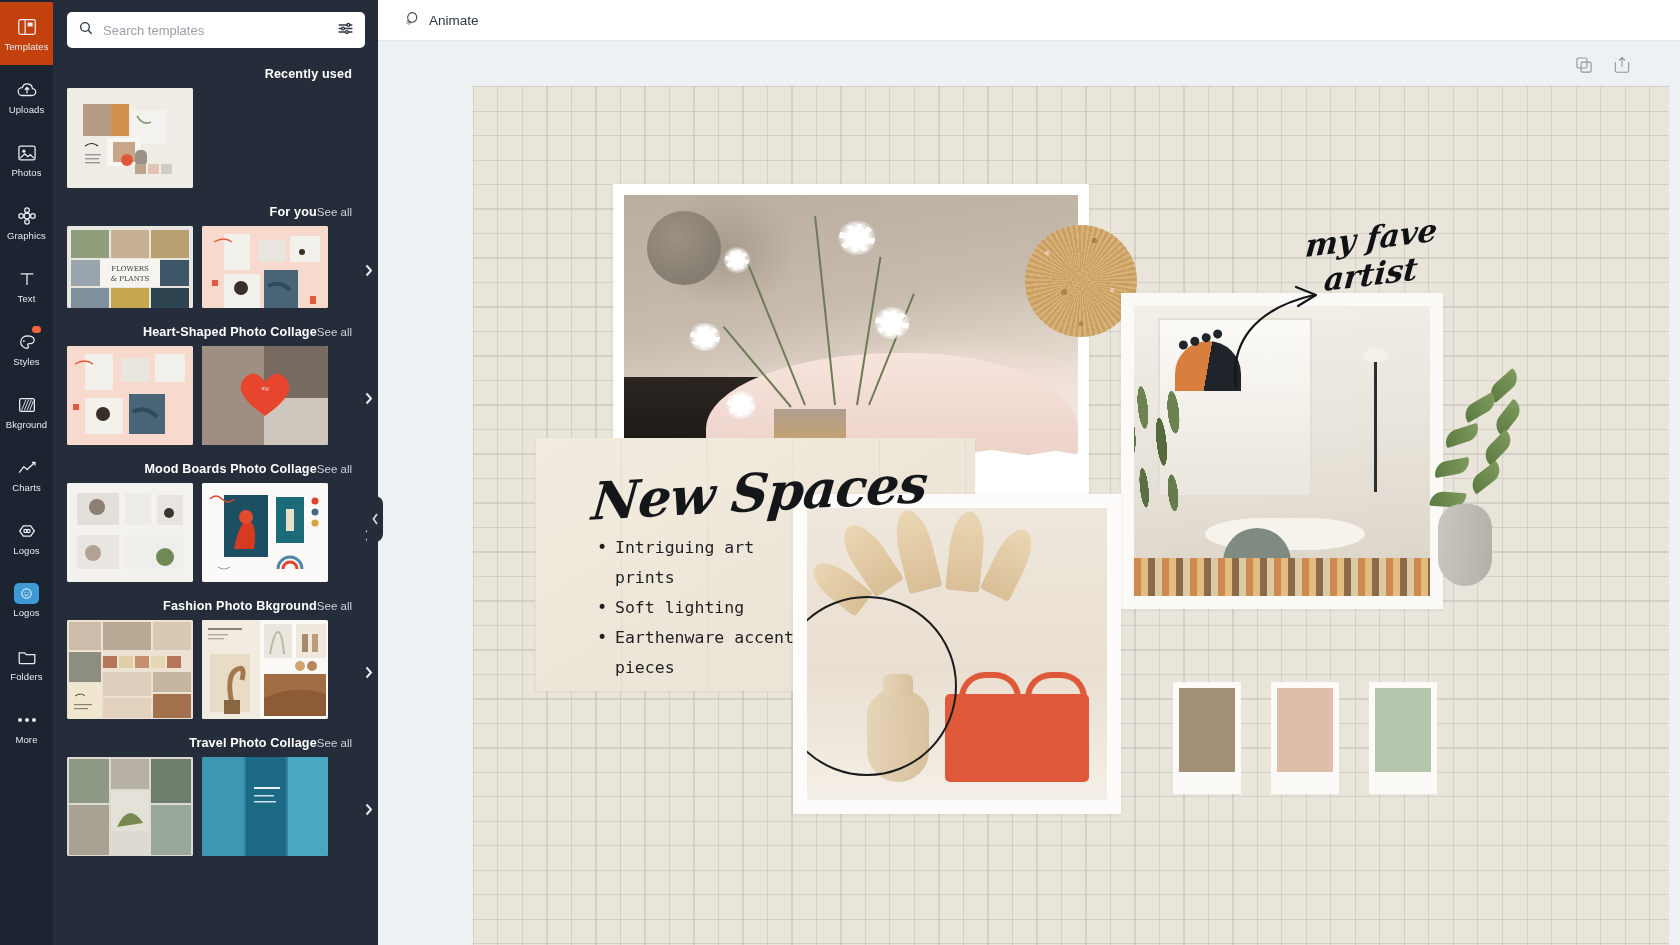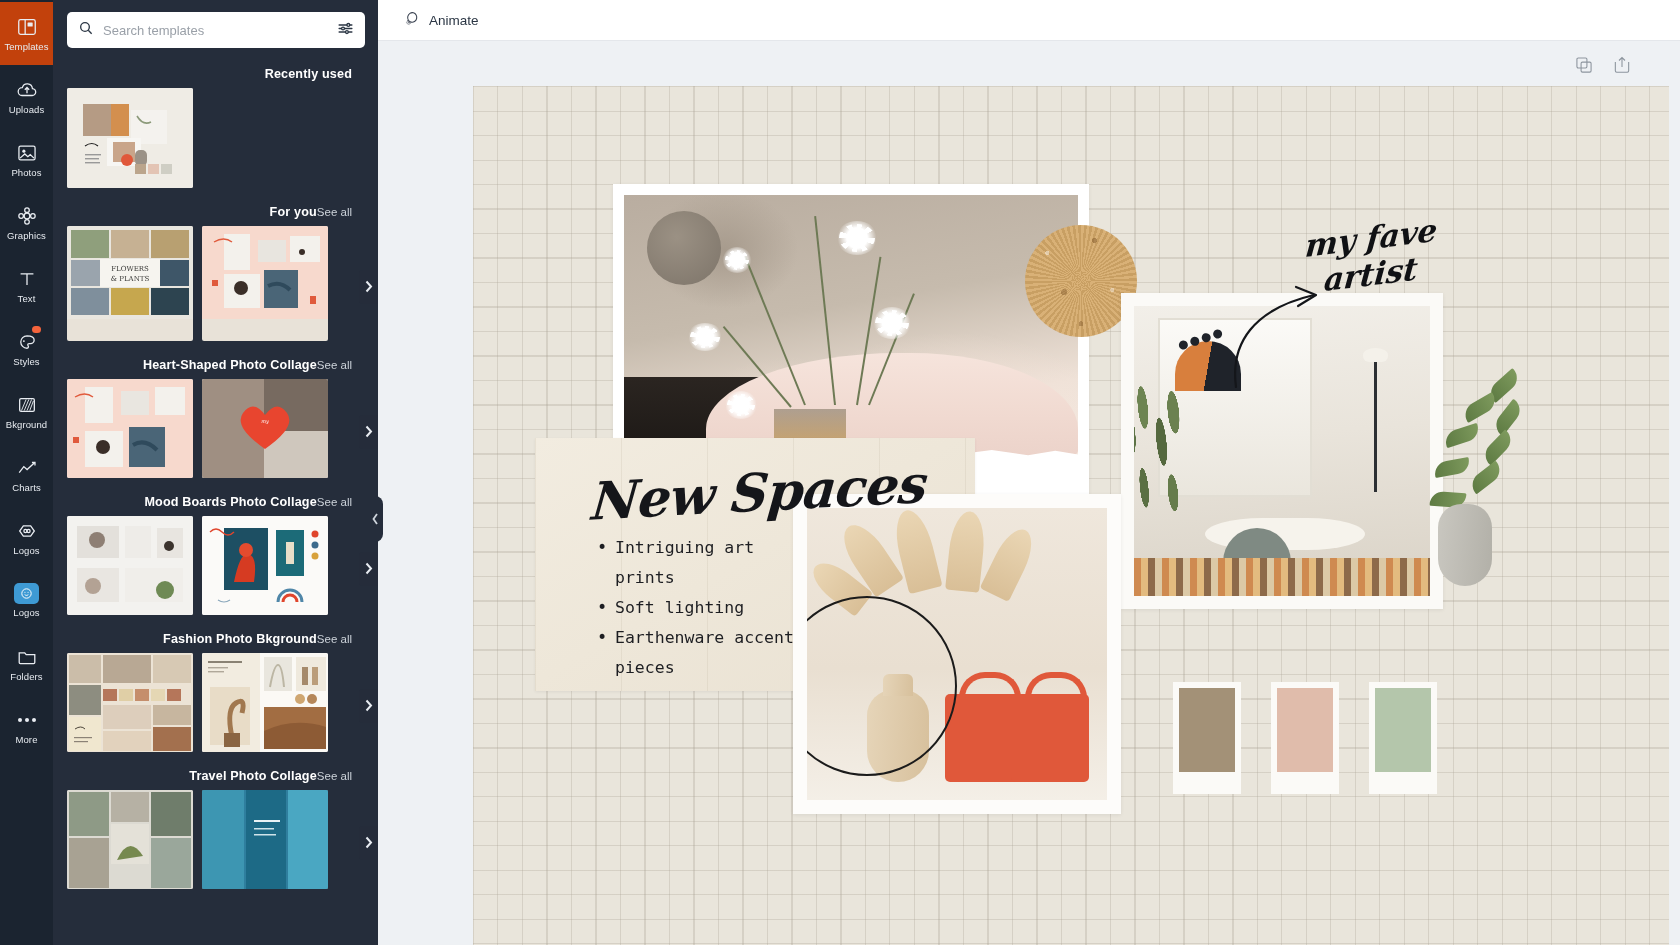--- a/index.html
+++ b/index.html
@@ -57,21 +57,21 @@
 
   .section { padding: 0 0 2px 0; }
   .sec-head {
     display: flex; align-items: baseline; justify-content: flex-end;
     padding: 9px 26px 7px 14px;
   }
   .sec-title { font-size: 12.6px; font-weight: bold; color: #fff; letter-spacing: .15px; }
   .see-all { font-size: 11.5px; color: #cdd3da; cursor: pointer; }
   .row { display: flex; gap: 9px; padding: 0 0 6px 14px; position: relative; }
   .card {
-    width: 126px; height: 115px; border-radius: 2px; overflow: hidden;
+    width: 126px; height: 82px; border-radius: 2px; overflow: hidden;
     background: #e8e2d8; cursor: pointer; flex: 0 0 126px; position: relative;
   }
   .card.tall { height: 99px; }
   .card.recent { width: 126px; height: 100px; }
   .arrow-btn {
     position: absolute; right: -1px; top: 50%; transform: translateY(-50%);
     width: 20px; height: 34px; background: rgba(37,45,59,.92);
     border-radius: 4px 0 0 4px; display: flex; align-items: center;
     justify-content: center; cursor: pointer; z-index: 3;
   }

